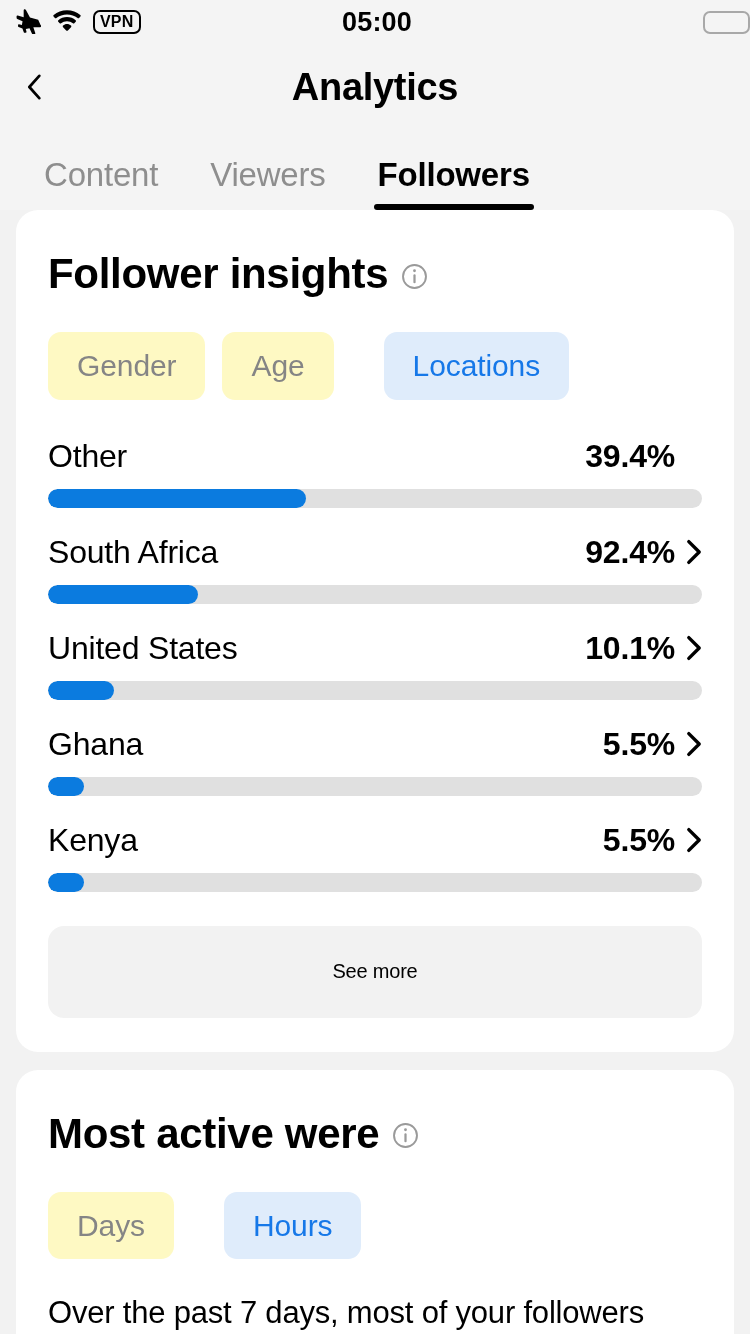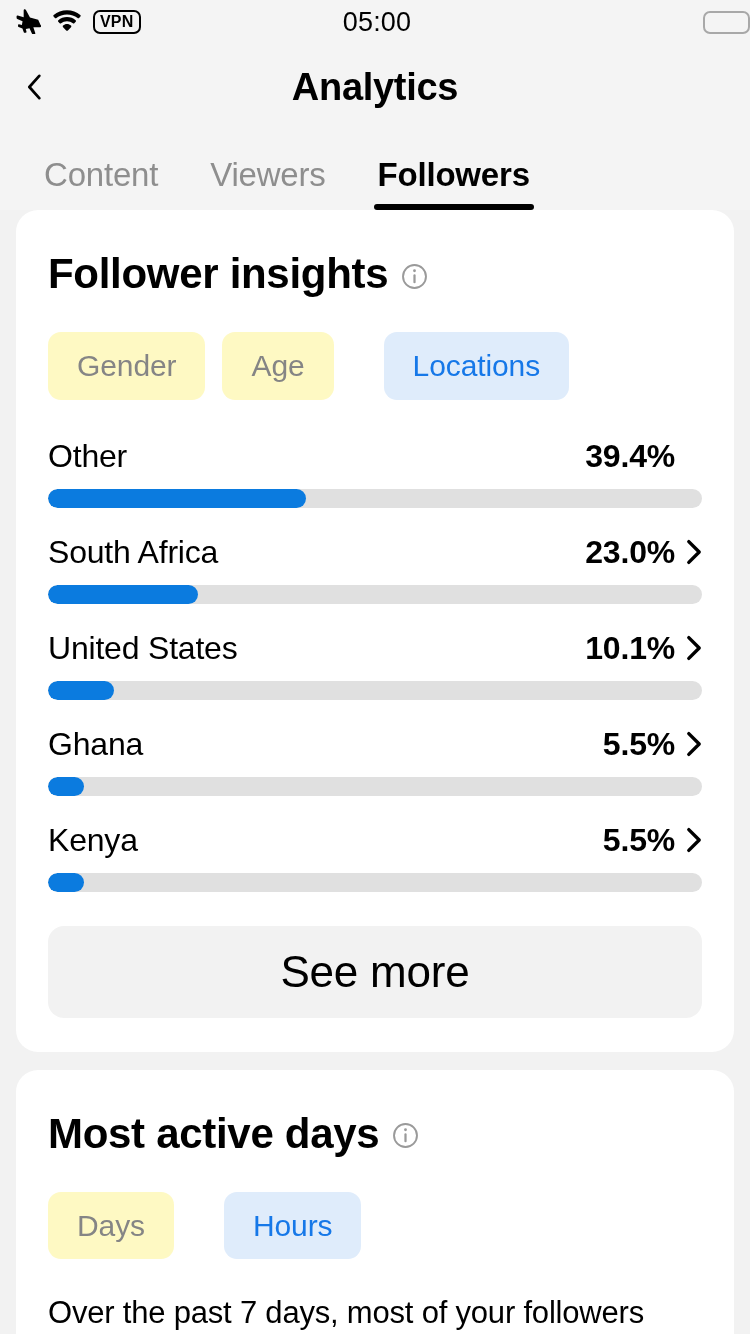--- a/index.html
+++ b/index.html
@@ -38,21 +38,21 @@
   .status-left {
     display: flex;
     align-items: center;
     gap: 11px;
   }
   .status-center {
     position: absolute;
     left: 4px; right: 0;
     text-align: center;
     font-size: 27px;
-    font-weight: 400;
+    font-weight: 700;
     letter-spacing: 0.2px;
     line-height: 44px;
     pointer-events: none;
   }
   .status-right {
     margin-left: auto;
     display: flex;
     align-items: center;
     z-index: 2;
   }
@@ -258,21 +258,21 @@
   }
 
   
   .see-more {
     background: #f2f2f2;
     border-radius: 16px;
     height: 92px;
     display: flex;
     align-items: center;
     justify-content: center;
-    font-size: 44px;
+    font-size: 20px;
     letter-spacing: -0.2px;
   }
 
   
   .active-desc {
     font-size: 31px;
     line-height: 1.28;
     letter-spacing: -0.2px;
     margin-top: 34px;
   }
@@ -358,21 +358,21 @@
               </div>
             </div>
             <div class="track">
               <div class="fill" style="width: 39.4%; background: rgb(11, 123, 223);"></div>
             </div>
           </div>
           <div class="loc-row">
             <div class="loc-top">
               <div class="loc-name">South Africa</div>
               <div class="loc-right">
-                <div class="loc-pct">23.0%</div>
+                <div class="loc-pct">92.4%</div>
                 <svg class="chev" viewBox="0 0 12 20">
                   <path d="M2 2l8 8-8 8" stroke="#000" stroke-width="2.6" fill="none" stroke-linecap="round" stroke-linejoin="round"></path>
                 </svg>
               </div>
             </div>
             <div class="track">
               <div class="fill" style="width: 23%; background: rgb(11, 123, 223);"></div>
             </div>
           </div>
           <div class="loc-row">
@@ -418,21 +418,21 @@
             </div>
           </div>
         </div>
 
       <div class="see-more">See more</div>
     </div>
 
     <div class="card">
 
       <div class="card-head">
-        <div class="card-title">Most active days</div>
+        <div class="card-title">Most active were</div>
         <svg class="info-icon" viewBox="0 0 24 24">
           <circle cx="12" cy="12" r="10.2" fill="none" stroke="#9a9a9a" stroke-width="1.7"></circle>
           <circle cx="12" cy="6.9" r="1.25" fill="#9a9a9a"></circle>
           <rect x="11" y="10" width="2" height="8" rx="1" fill="#9a9a9a"></rect>
         </svg>
       </div>
 
       <div class="chips" style="margin-bottom:0">
         <div class="chip">Days</div>
         <div class="chip selected">Hours</div>

